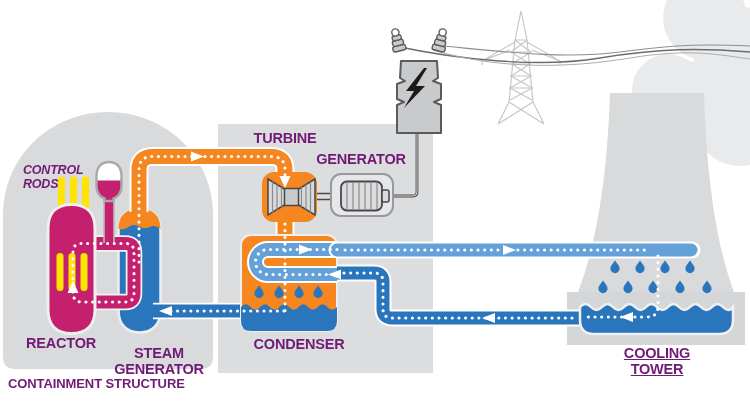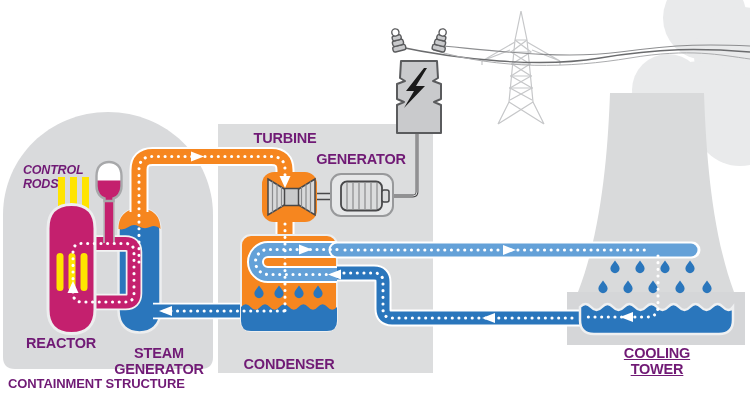--- a/index.html
+++ b/index.html
@@ -205,16 +205,16 @@
 </svg>
 
 <div class="lbl italic" style="left:23px;top:148px;margin-top:16px;">CONTROL
 RODS</div>
 <div class="lbl center" style="left:61px;top:336px;">REACTOR</div>
 <div class="lbl center" style="left:159px;top:346px;">STEAM
 GENERATOR</div>
 <div class="lbl big" style="left:8px;top:376px;">CONTAINMENT STRUCTURE</div>
 <div class="lbl center" style="left:285px;top:131px;">TURBINE</div>
 <div class="lbl center" style="left:361px;top:152px;">GENERATOR</div>
-<div class="lbl center" style="left:289px;top:337px;margin-top:20px;">CONDENSER</div>
+<div class="lbl center" style="left:299px;top:337px;">CONDENSER</div>
 <div class="lbl center" style="left:657px;top:346px;text-decoration:underline;">COOLING
 TOWER</div>
 </div>
 
 </body></html>

